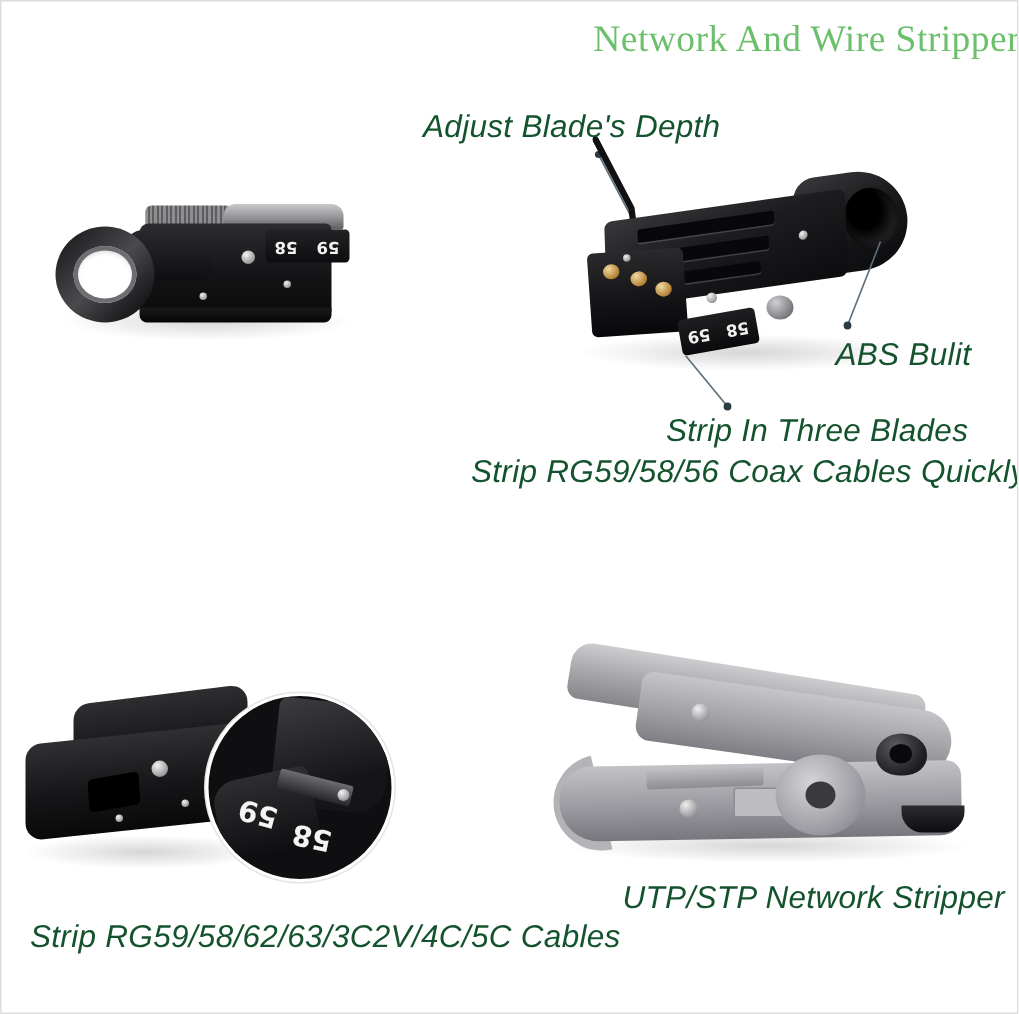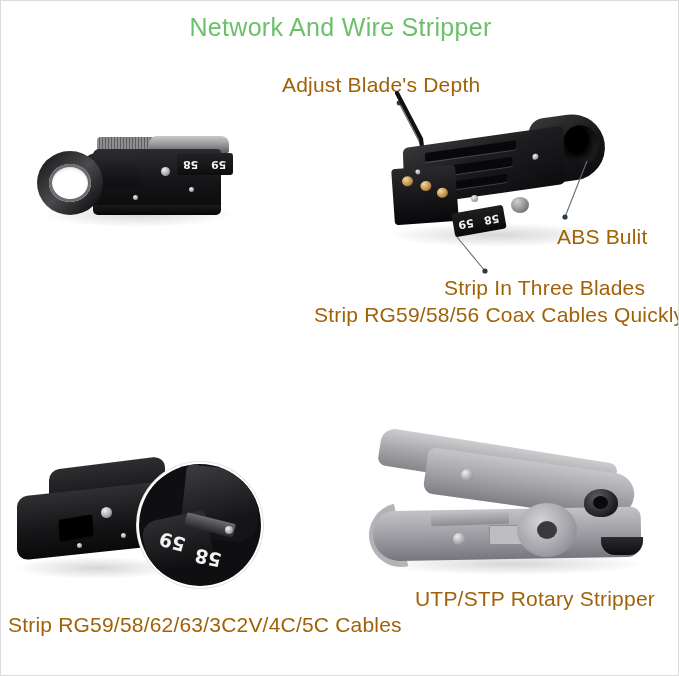--- a/index.html
+++ b/index.html
@@ -17,32 +17,34 @@
     background: #ffffff;
     border: 1px solid #dcdcdc;
     box-sizing: border-box;
     overflow: hidden;
   }
   .title {
     position: absolute;
     left: 0;
     top: 12px;
     width: 679px;
-    text-align: center;
+    text-align: right;
     font-size: 25px;
     color: #6cbf6b;
     letter-spacing: 0.3px;
     white-space: nowrap;
+    font-family: Liberation Serif, serif;
   }
   .label {
     position: absolute;
-    color: #a16207;
+    color: #14532d;
     font-size: 19px;
     white-space: nowrap;
     letter-spacing: 0.2px;
+    font-style: italic;
   }
   .label.lg {
     font-size: 21px;
   }
   
   .leader {
     position: absolute;
     background: transparent;
   }
   .leader svg { display: block; overflow: visible; }
@@ -563,21 +565,21 @@
 
   <div class="magnifier">
     <div class="mag-jaw-a"></div>
     <div class="mag-jaw-b"></div>
     <div class="mag-blade"></div>
     <div class="screw" style="left:86px; top:62px; width:8px; height:8px;"></div>
     <span class="mag-num n59">59</span>
     <span class="mag-num n58">58</span>
   </div>
 
-  <div class="label lg" style="left:7px; top:612px;">Strip RG59/58/62/63/3C2V/4C/5C Cables</div>
+  <div class="label lg" style="left:19px; top:612px;">Strip RG59/58/62/63/3C2V/4C/5C Cables</div>
 
   <div class="shadow" style="left:378px; top:552px; width:265px; height:22px;"></div>
 
   <div class="tool-gray">
     <div class="gy-upper"></div>
     <div class="gy-upper2"></div>
     <div class="gy-jawhook"></div>
     <div class="gy-lower"></div>
     <div class="gy-rail"></div>
     <div class="gy-plate"></div>
@@ -585,15 +587,15 @@
       <div class="gy-pivot-dot"></div>
     </div>
     <div class="gy-knob">
       <div class="gy-knob-in"></div>
     </div>
     <div class="gy-blade"></div>
     <div class="gy-screw" style="left:92px; top:44px;"></div>
     <div class="gy-screw" style="left:84px; top:108px;"></div>
   </div>
 
-  <div class="label lg" style="left:414px; top:586px;">UTP/STP Rotary Stripper</div>
+  <div class="label lg" style="left:414px; top:586px;">UTP/STP Network Stripper</div>
 
 </div>
 
 </body></html>

